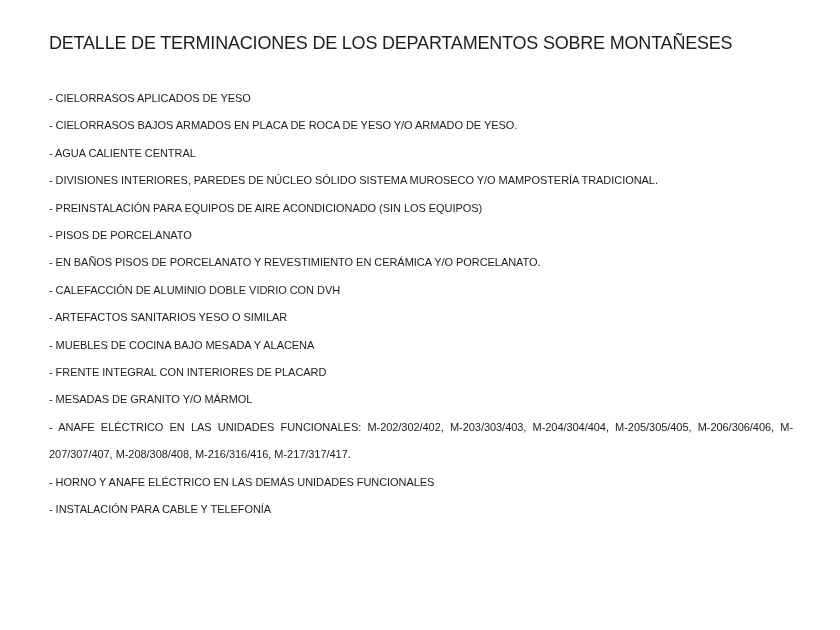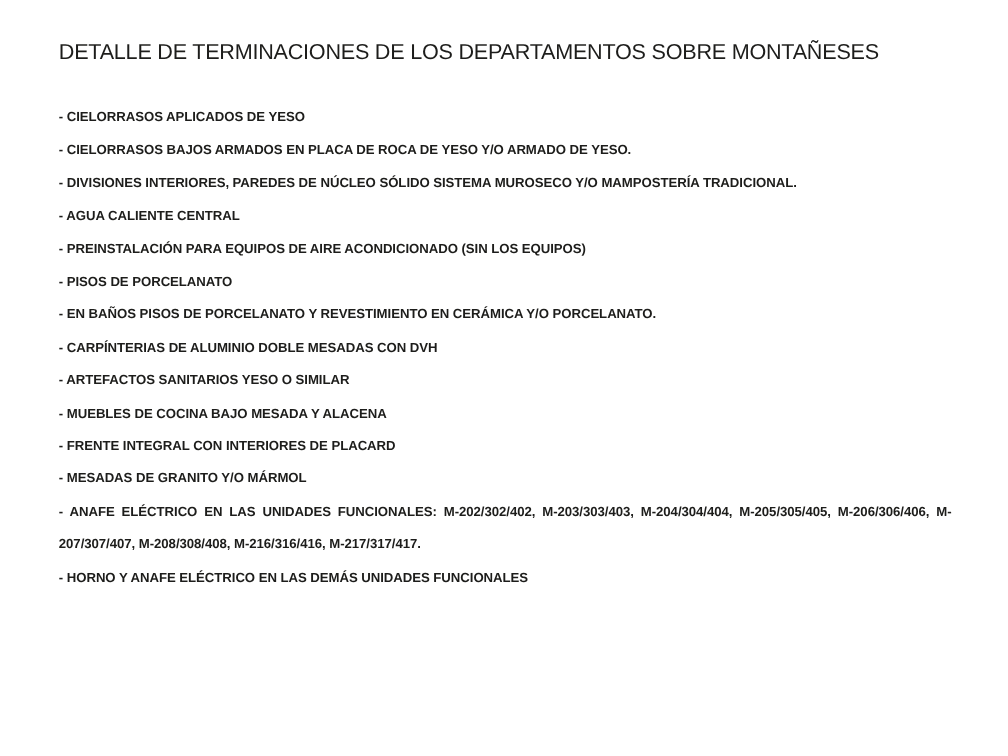--- a/index.html
+++ b/index.html
@@ -33,42 +33,42 @@
   .terminaciones-list {
     margin-top: 31px;
     width: 744px;
     font-size: 11px;
     letter-spacing: -0.05px;
     line-height: 27.4px;
   }
   .terminaciones-list p {
     margin: 0;
     padding: 0;
-    font-weight: bold;
   }
   .terminaciones-list p.justify {
     text-align: justify;
     text-justify: inter-word;
   }
 </style>
 </head>
 <body>
 
 <div class="page">
   <h1 class="doc-title">DETALLE DE TERMINACIONES DE LOS DEPARTAMENTOS SOBRE MONTAÑESES</h1>
 
   <div class="terminaciones-list">
       <p>- CIELORRASOS APLICADOS DE YESO</p>
       <p>- CIELORRASOS BAJOS ARMADOS EN PLACA DE ROCA DE YESO Y/O ARMADO DE YESO.</p>
+      <p>- AGUA CALIENTE CENTRAL</p>
       <p>- DIVISIONES INTERIORES, PAREDES DE NÚCLEO SÓLIDO SISTEMA MUROSECO Y/O MAMPOSTERÍA TRADICIONAL.</p>
-      <p>- AGUA CALIENTE CENTRAL</p>
       <p>- PREINSTALACIÓN PARA EQUIPOS DE AIRE ACONDICIONADO (SIN LOS EQUIPOS)</p>
       <p>- PISOS DE PORCELANATO</p>
       <p>- EN BAÑOS PISOS DE PORCELANATO Y REVESTIMIENTO EN CERÁMICA Y/O PORCELANATO.</p>
-      <p>- CARPÍNTERIAS DE ALUMINIO DOBLE MESADAS CON DVH</p>
+      <p>- CALEFACCIÓN DE ALUMINIO DOBLE VIDRIO CON DVH</p>
       <p>- ARTEFACTOS SANITARIOS YESO O SIMILAR</p>
       <p>- MUEBLES DE COCINA BAJO MESADA Y ALACENA</p>
       <p>- FRENTE INTEGRAL CON INTERIORES DE PLACARD</p>
       <p>- MESADAS DE GRANITO Y/O MÁRMOL</p>
       <p class="justify">- ANAFE ELÉCTRICO EN LAS UNIDADES FUNCIONALES: M-202/302/402, M-203/303/403, M-204/304/404, M-205/305/405, M-206/306/406, M-207/307/407, M-208/308/408, M-216/316/416, M-217/317/417.</p>
       <p>- HORNO Y ANAFE ELÉCTRICO EN LAS DEMÁS UNIDADES FUNCIONALES</p>
+      <p>- INSTALACIÓN PARA CABLE Y TELEFONÍA</p>
     </div>
 </div>
 
 </body></html>

